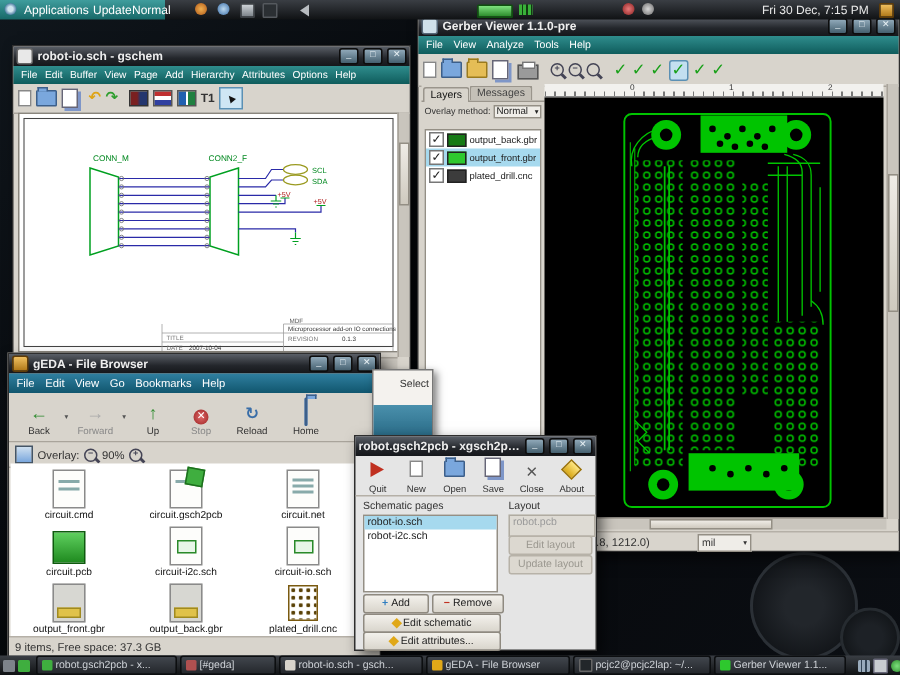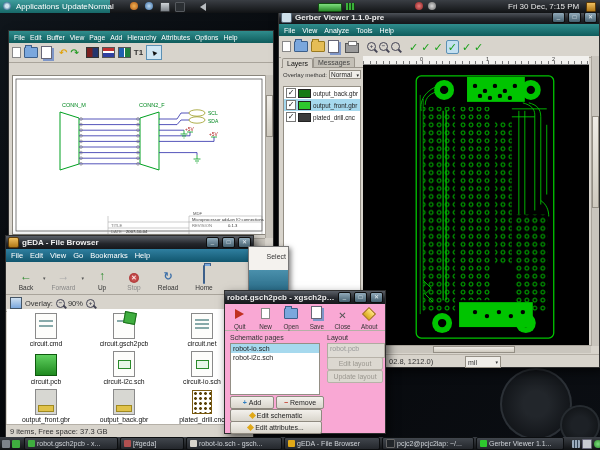--- a/index.html
+++ b/index.html
@@ -94,20 +94,27 @@
   <span class="abs" style="left:200px;top:3px;width:0;height:0;border-top:4px solid transparent;border-bottom:4px solid transparent;border-right:6px solid #b8bcc0"></span>
   <span class="abs" style="left:318px;top:3px;width:22px;height:7px;background:linear-gradient(#7ee07e,#2a8a2a);border:1px solid #0f4f0f;border-radius:1px"></span>
   <span class="abs" style="left:346px;top:3px;width:9px;height:7px;background:repeating-linear-gradient(90deg,#39b039 0 2px,#123912 2px 3px)"></span>
   <span class="mini abs" style="left:415px;top:2px;background:radial-gradient(circle,#e87a7a,#8a1f1f);border-radius:50%"></span>
   <span class="mini abs" style="left:428px;top:2px;background:radial-gradient(circle,#d8d8d8,#6a6a6a);border-radius:50%"></span>
   <span class="abs" style="left:508px;top:2px;color:#e8e8e8">Fri 30 Dec, 7:15 PM</span>
   <span class="mini abs" style="left:586px;top:2px;background:linear-gradient(#f0c060,#b07818);border:1px solid #5f3c08"></span>
 </div>
 
 <div class="window" style="left:8px;top:30px;width:264px;height:215px;z-index:10">
+  <div class="tbar">
+    <span class="wico" style="background:#e8e8e8;border:1px solid #666"></span>
+    <span class="ttl">robot-io.sch - gschem</span>
+    <span class="wbtn">_</span>
+    <span class="wbtn">□</span>
+    <span class="wbtn">✕</span>
+  </div>
   <div class="mbar" style="font-size:6.8px">
     <span style="margin-right:5px">File</span>
     <span style="margin-right:5px">Edit</span>
     <span style="margin-right:5px">Buffer</span>
     <span style="margin-right:5px">View</span>
     <span style="margin-right:5px">Page</span>
     <span style="margin-right:5px">Add</span>
     <span style="margin-right:5px">Hierarchy</span>
     <span style="margin-right:5px">Attributes</span>
     <span style="margin-right:5px">Options</span>
@@ -471,21 +478,21 @@
     </div>
   </div>
   <div class="scroll-v" style="right:0;top:73px;bottom:12px">
     <div class="thumb" style="left:0;right:0;top:4px;height:50px"></div>
   </div>
   <div class="sbar">
     <span>9 items, Free space: 37.3 GB</span>
   </div>
 </div>
 
-<div class="window" style="left:224px;top:290px;width:160px;height:142px;z-index:30;background:#f9a8d4">
+<div class="window" style="left:236px;top:290px;width:160px;height:142px;z-index:30;background:#e5e5e5">
   <div class="tbar">
     <span class="ttl">robot.gsch2pcb - xgsch2pcb</span>
     <span class="wbtn">_</span>
     <span class="wbtn">□</span>
     <span class="wbtn">✕</span>
   </div>
   <div style="height:26px;display:flex;align-items:center;border-bottom:1px solid #b5b0a7;padding:0 2px">
     <span style="width:26px;text-align:center">
       <span style="display:inline-block;width:0;height:0;border-top:5px solid transparent;border-bottom:5px solid transparent;border-left:9px solid #c03020"></span>
       <span style="display:block;font-size:6.3px;color:#333">Quit</span>

